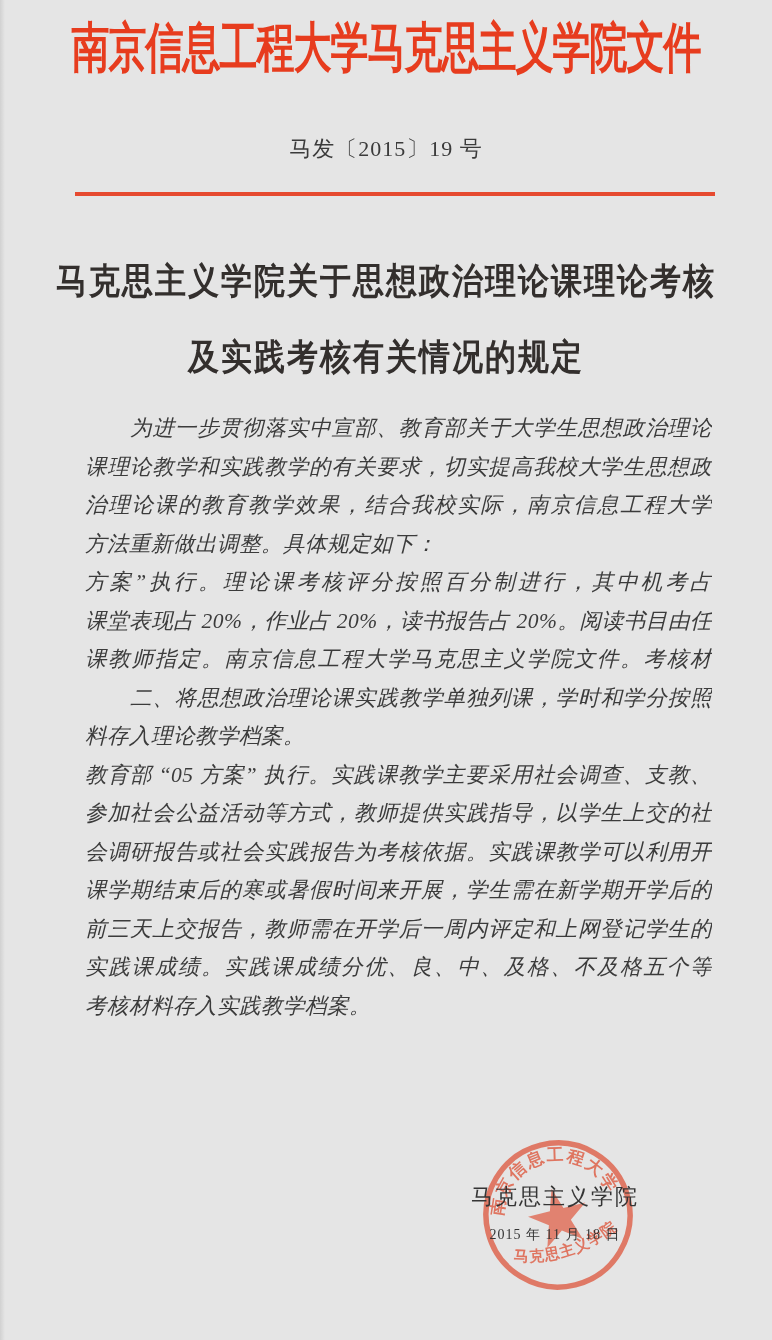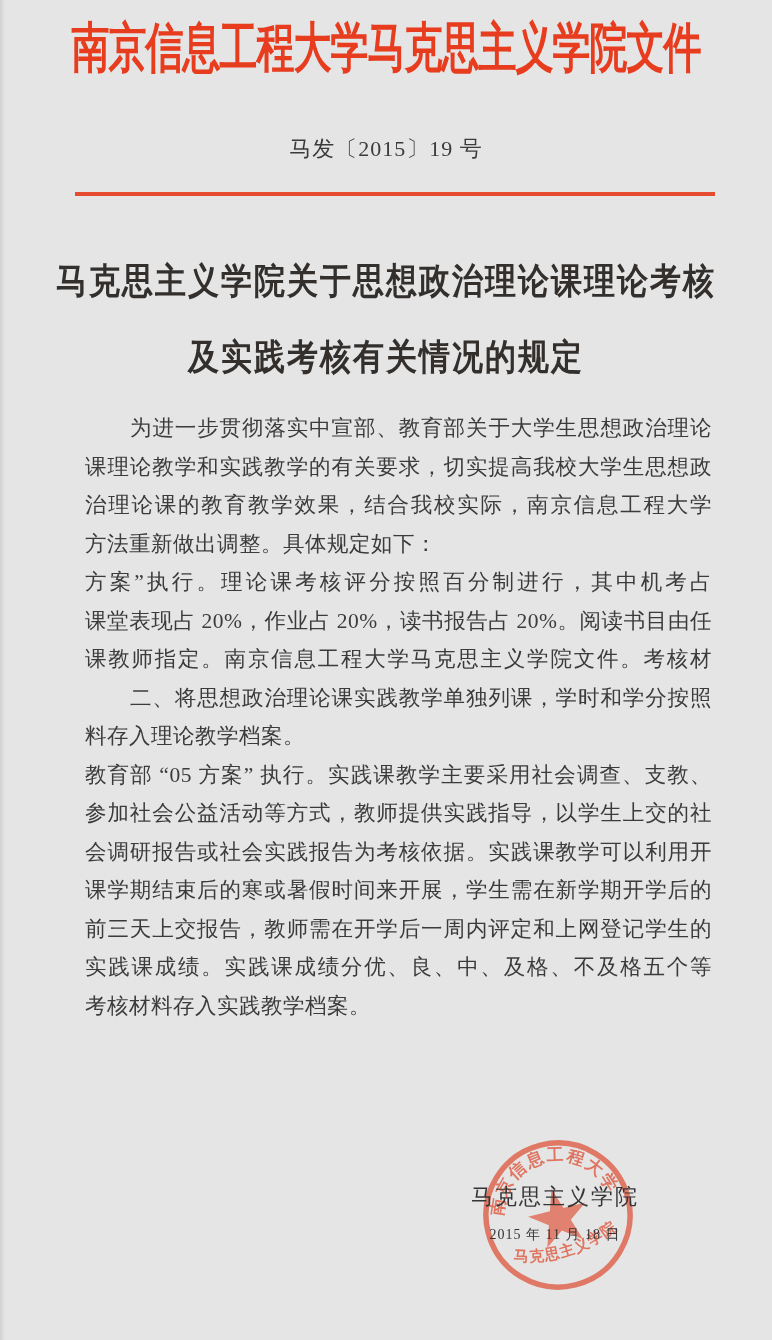--- a/index.html
+++ b/index.html
@@ -64,20 +64,21 @@
     top: 409px; left: 85px; width: 627px;
     font-size: 21.5px;
     color: #3b3b3b;
     letter-spacing: 0.5px;
   }
   .line {
     height: 38.5px;
     line-height: 38.5px;
     white-space: nowrap;
     overflow: visible;
+    font-style: italic;
   }
   .line.j { text-align: justify; text-align-last: justify; white-space: normal; height: 38.5px; overflow: hidden; }
   .line.indent { text-indent: 45px; }
   .signature {
     position: absolute;
     top: 1182px; left: 420px; width: 270px;
     text-align: center;
     color: #353535;
     z-index: 2;
   }

